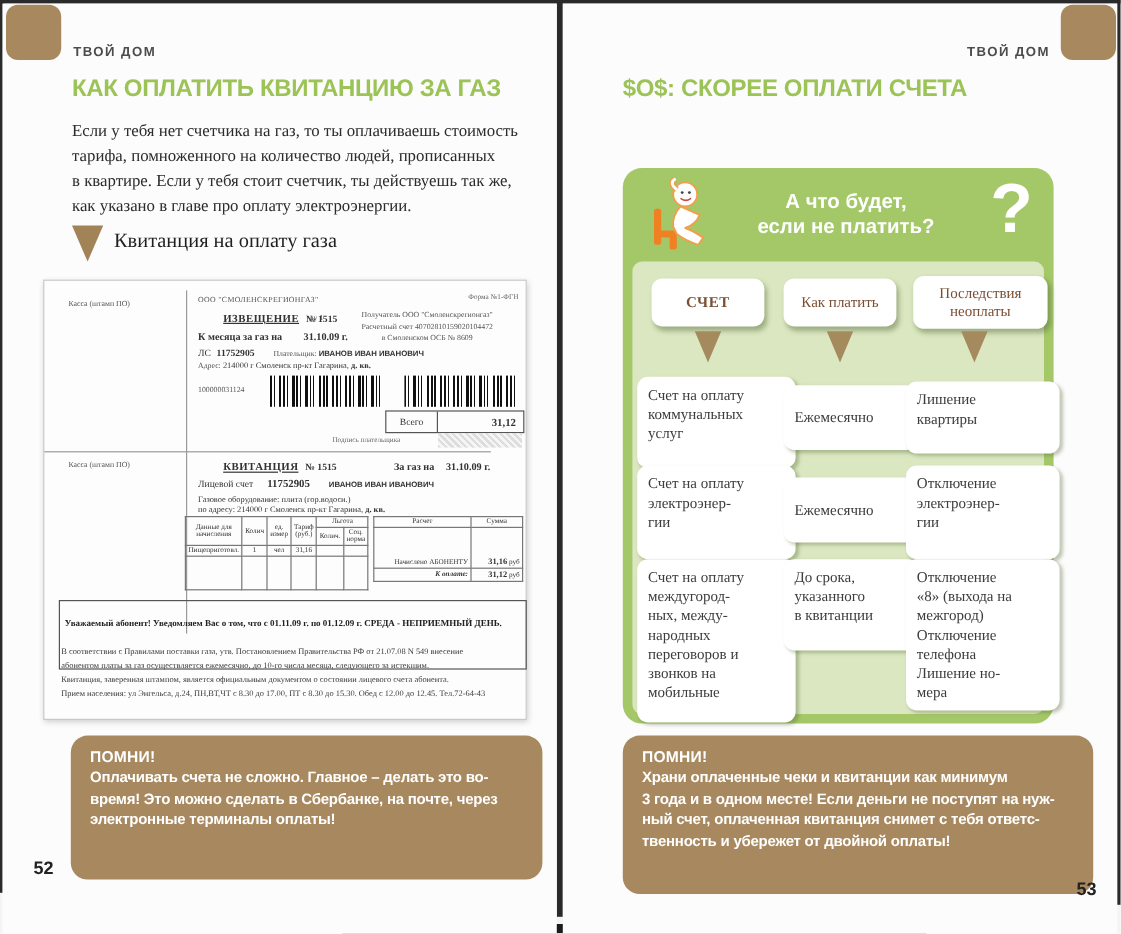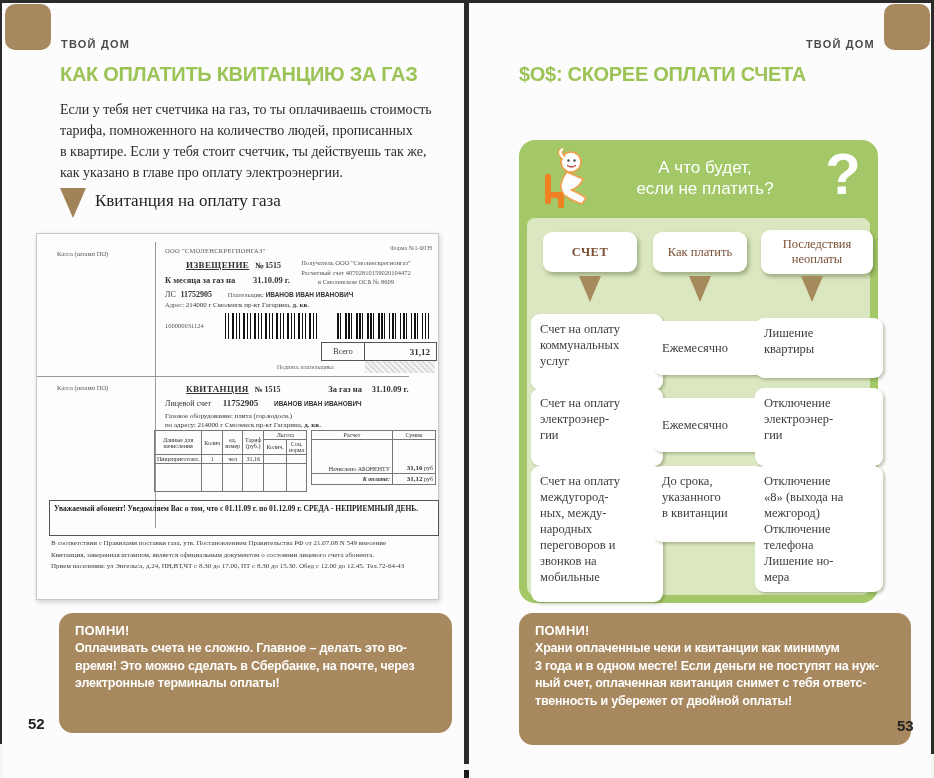--- a/index.html
+++ b/index.html
@@ -31,26 +31,26 @@
   .rc-tiny  { font-size:6px; color:#666; }
   .rc-doc   { font-size:9px; font-weight:700; text-decoration:underline; letter-spacing:0.4px;margin-left:21px; }
   .rc-num   { font-size:8px; font-weight:700; }
   .rc-bold  { font-weight:700; }
   .rc-name  { font-family:"Liberation Sans", sans-serif; font-size:6.5px; font-weight:700; }
   .barcode  { background:repeating-linear-gradient(90deg,#111 0 1.5px,#fff 1.5px 3px,#111 3px 4px,
               #fff 4px 7.5px,#111 7.5px 9.5px,#fff 9.5px 11px); }
   .hatch    { background:repeating-linear-gradient(45deg,#ddd 0 2px,#f5f5f5 2px 4px); }
   .rc-table { border-collapse:collapse; font-size:6px; color:#333; }
   .rc-table td, .rc-table th { border:1px solid #777; padding:1px 2px; font-weight:400; text-align:center; }
-  .rc-warning { border:1px solid #555; font-size:7.5px; font-weight:700; padding:3px 4px; color:#222; }
+  .rc-warning { border:1px solid #555; font-size:7.5px; font-weight:700; padding:14px 4px; color:#222; }
   .rc-footer { font-size:7px; line-height:11.5px; color:#3a3a3a; }
 
   
   .greenbox { border-radius:16px; }
-  .ig-question { font-family:"Liberation Sans", sans-serif; font-weight:400; font-size:17px;
+  .ig-question { font-family:"Liberation Sans", sans-serif; font-weight:700; font-size:17px;
                  line-height:21px; color:#ffffff; text-align:center; }
   .ig-qmark { font-family:"Liberation Sans", sans-serif; font-weight:700; font-size:58px; color:#ffffff; }
   .ig-panel { border-radius:8px; }
   .ig-head { background:#ffffff; border-radius:9px; box-shadow:2px 3px 4px rgba(80,100,50,0.45);
              display:flex; align-items:center; justify-content:center; text-align:center;
              font-size:12.5px; line-height:15px; color:#7a4f33; }
   .ig-cell { background:#ffffff; border-radius:9px; box-shadow:2px 2px 3px rgba(80,100,50,0.35);
              padding:7px 9px; font-size:12.5px; line-height:16px; color:#3d3d3d; }
   .ig-tri { width:0; height:0; border-left:11px solid transparent; border-right:11px solid transparent; }
 </style>
@@ -193,20 +193,21 @@
             <span>руб</span>
           </td>
         </tr>
       </tbody>
         </table>
 
       <div class="abs rc-warning" style="left:12px;top:266px;width:380px;height:28px;">Уважаемый абонент! Уведомляем Вас о том, что с 01.11.09 г. по 01.12.09 г. СРЕДА - НЕПРИЕМНЫЙ ДЕНЬ.</div>
 
       <div class="abs rc-footer" style="left:14px;top:304px;width:382px;">
         <div>В соответствии с Правилами поставки газа, утв. Постановлением Правительства РФ от 21.07.08 N 549 внесение</div>
+        <div>абонентом платы за газ осуществляется ежемесячно, до 10-го числа месяца, следующего за истекшим.</div>
         <div>Квитанция, заверенная штампом, является официальным документом о состоянии лицевого счета абонента.</div>
         <div>Прием населения: ул Энгельса, д.24, ПН,ВТ,ЧТ с 8.30 до 17.00, ПТ с 8.30 до 15.30. Обед с 12.00 до 12.45. Тел.72-64-43</div>
       </div>
     </div>
 
     <div class="abs remember" style="left:57px;top:610px;width:361px;height:100px;background:#a8885e;">
       <h4>ПОМНИ!</h4>
       <p class="pre">Оплачивать счета не сложно. Главное – делать это во-
 время! Это можно сделать в Сбербанке, на почте, через
 электронные терминалы оплаты!</p>
@@ -288,16 +289,16 @@
     </div>
 
     <div class="abs remember" style="left:50px;top:610px;width:360px;height:112px;background:#a8885e;">
       <h4>ПОМНИ!</h4>
       <p class="pre">Храни оплаченные чеки и квитанции как минимум
 3 года и в одном месте! Если деньги не поступят на нуж-
 ный счет, оплаченная квитанция снимет с тебя ответс-
 твенность и убережет от двойной оплаты!</p>
     </div>
 
-    <div class="abs pagenum" style="left:428px;top:714px;">53</div>
+    <div class="abs pagenum" style="left:428px;top:730px;">53</div>
   </div>
 
 </div>
 
 </body></html>

